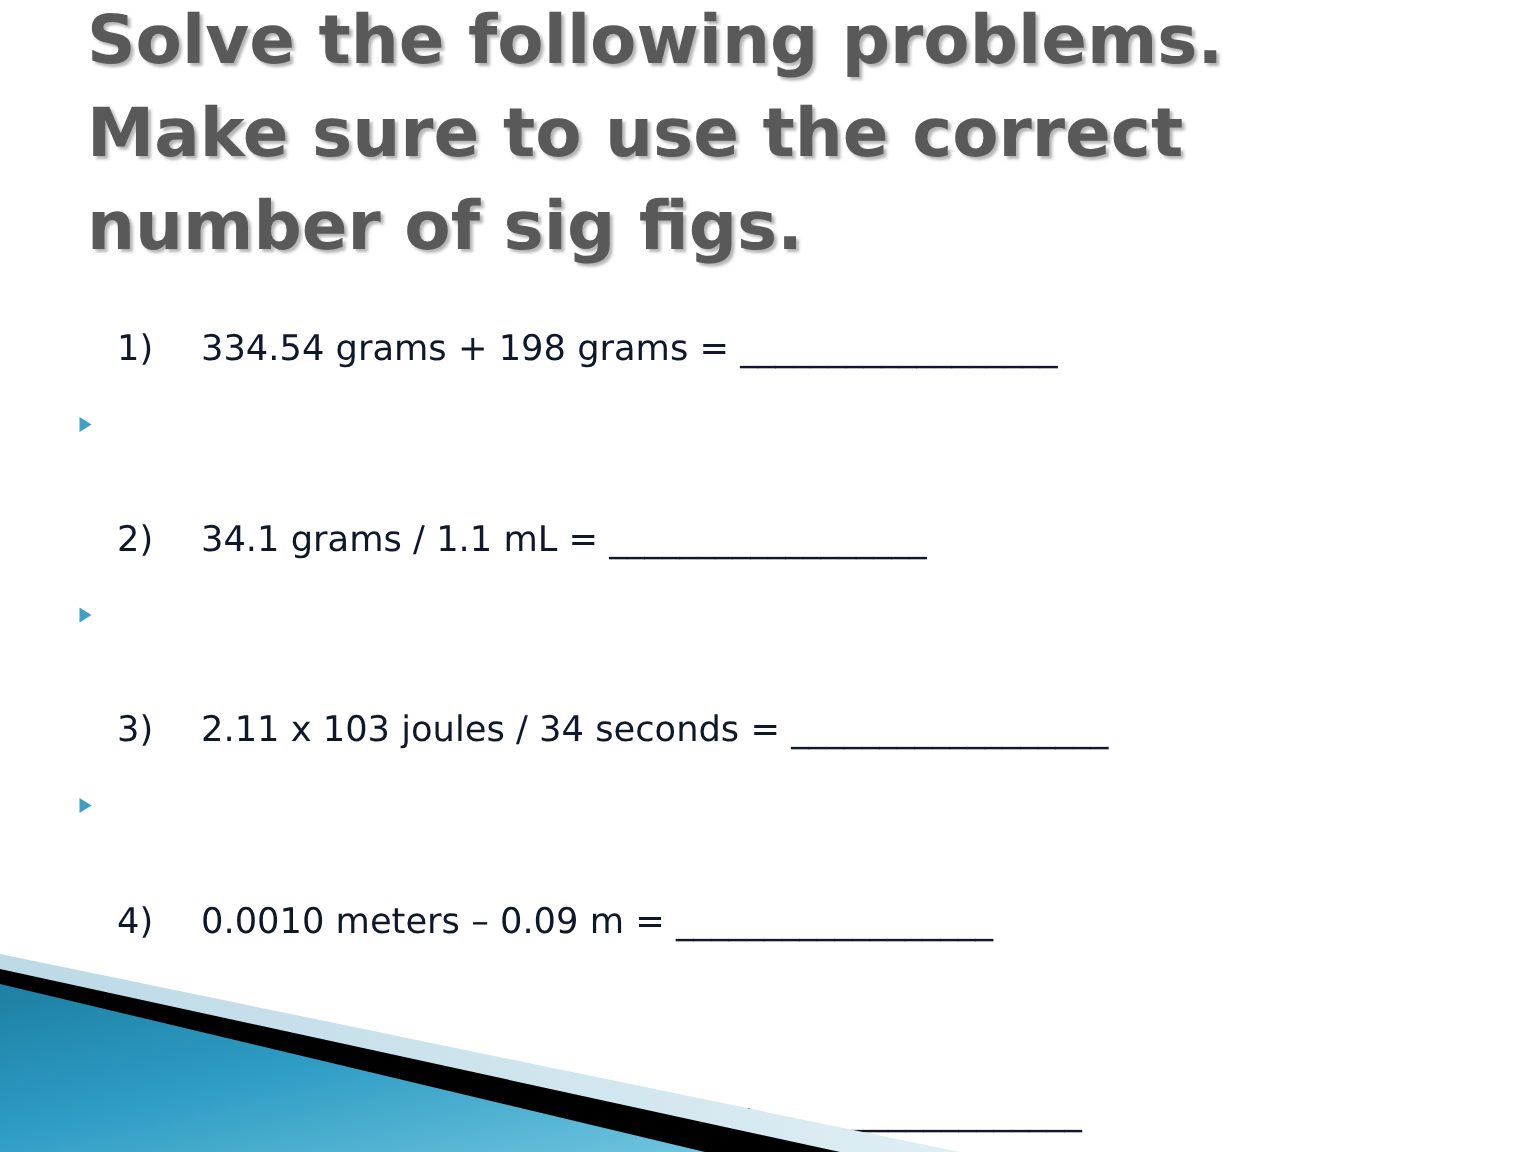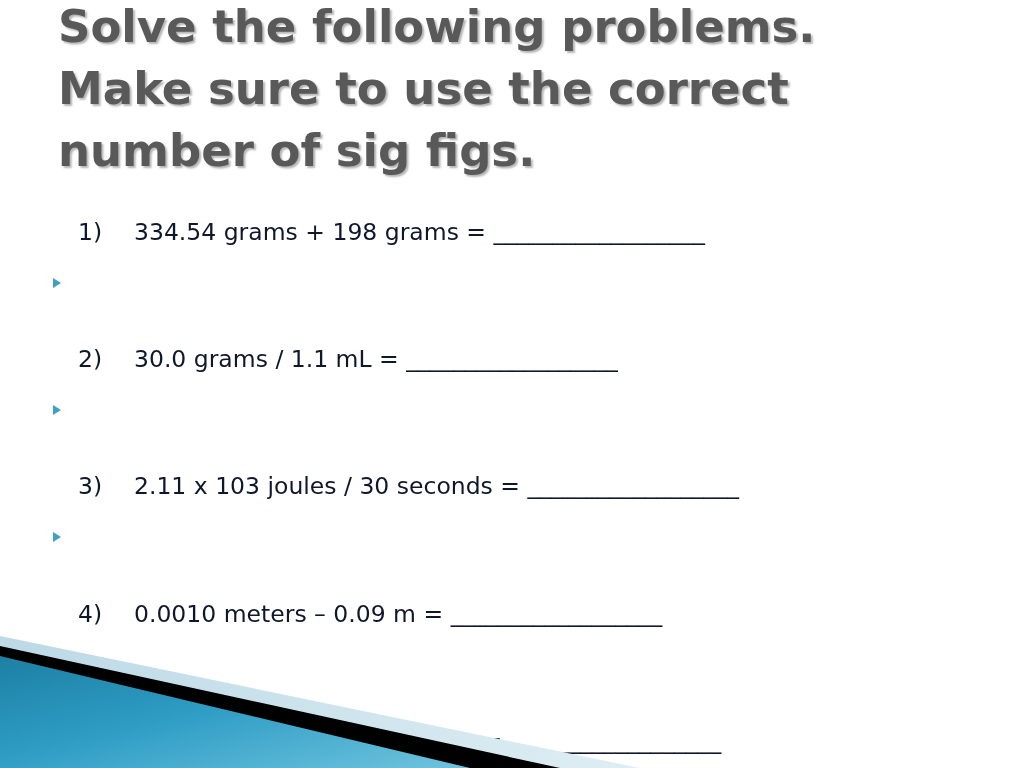--- a/index.html
+++ b/index.html
@@ -92,30 +92,30 @@
       </span>
       <span class="item-text"><span class="num">1)</span><span>334.54 grams + 198 grams = __________________</span></span>
     </li>
 
     <li>
       <span class="bullet">
         <svg width="10" height="10" viewBox="0 0 10 10">
             <polygon points="1,0 9,5 1,10" fill="#3f9fc4"></polygon>
           </svg>
       </span>
-      <span class="item-text"><span class="num">2)</span><span>30.0 grams / 1.1 mL = __________________</span></span>
+      <span class="item-text"><span class="num">2)</span><span>34.1 grams / 1.1 mL = __________________</span></span>
     </li>
 
     <li>
       <span class="bullet">
         <svg width="10" height="10" viewBox="0 0 10 10">
             <polygon points="1,0 9,5 1,10" fill="#3f9fc4"></polygon>
           </svg>
       </span>
-      <span class="item-text"><span class="num">3)</span><span>2.11 x 103 joules / 30 seconds = __________________</span></span>
+      <span class="item-text"><span class="num">3)</span><span>2.11 x 103 joules / 34 seconds = __________________</span></span>
     </li>
 
     <li>
       <span class="bullet">
         <svg width="10" height="10" viewBox="0 0 10 10">
             <polygon points="1,0 9,5 1,10" fill="#3f9fc4"></polygon>
           </svg>
       </span>
       <span class="item-text"><span class="num">4)</span><span>0.0010 meters – 0.09 m = __________________</span></span>
     </li>

